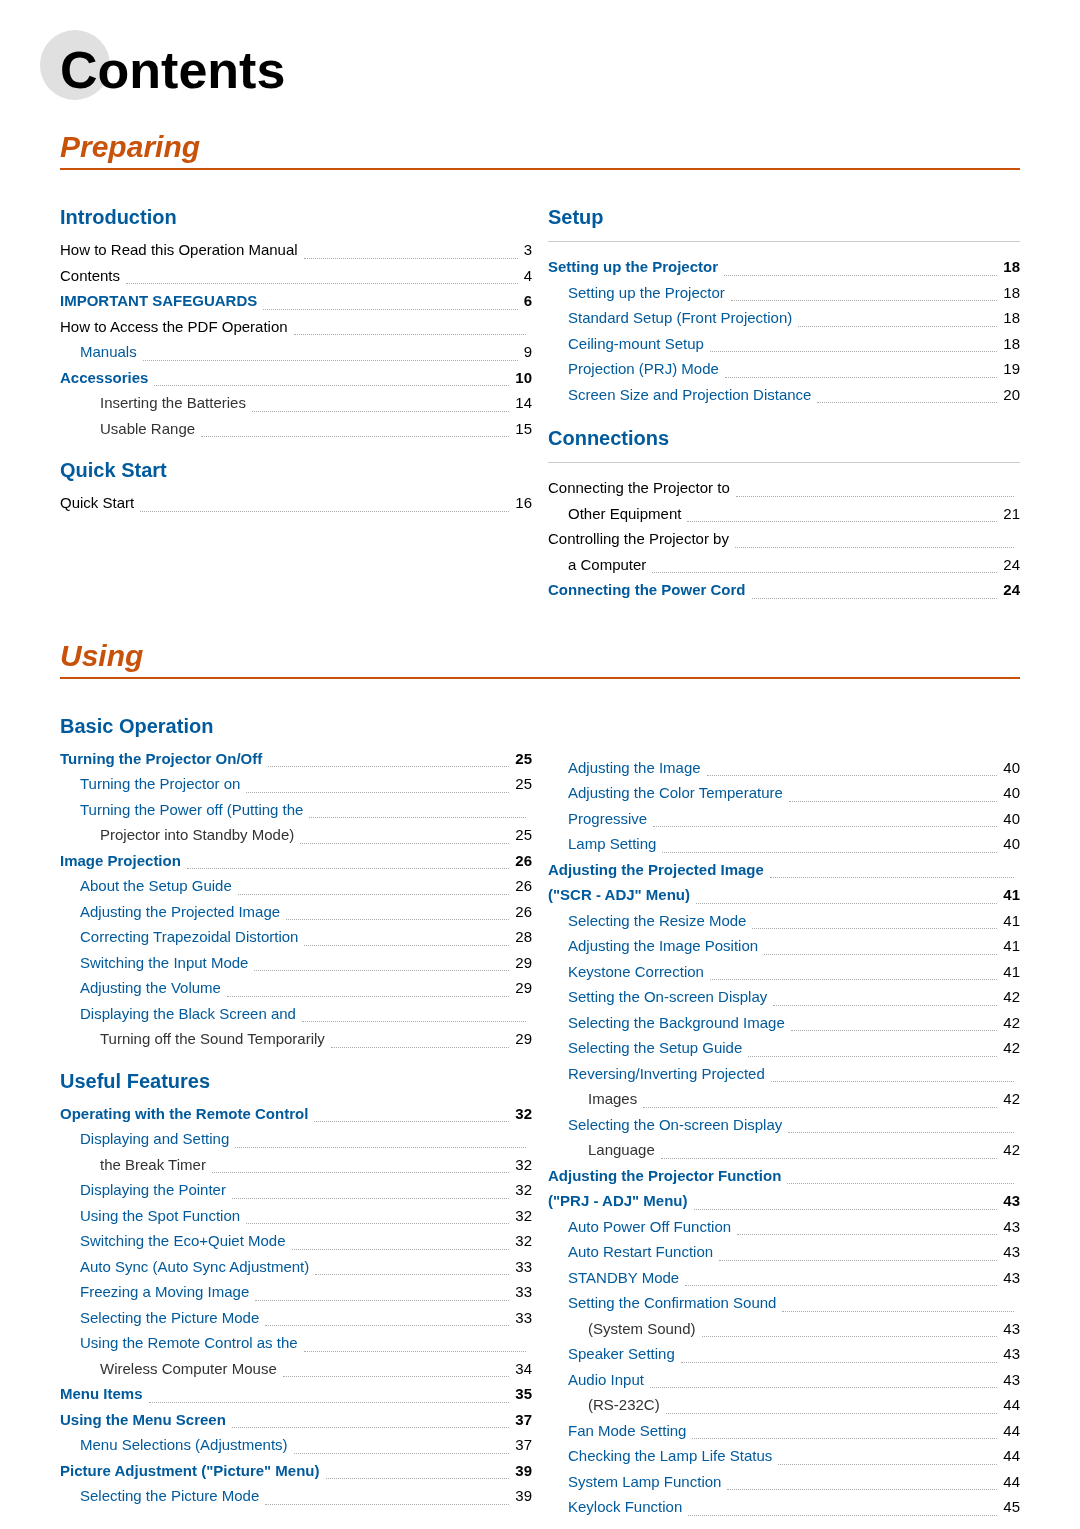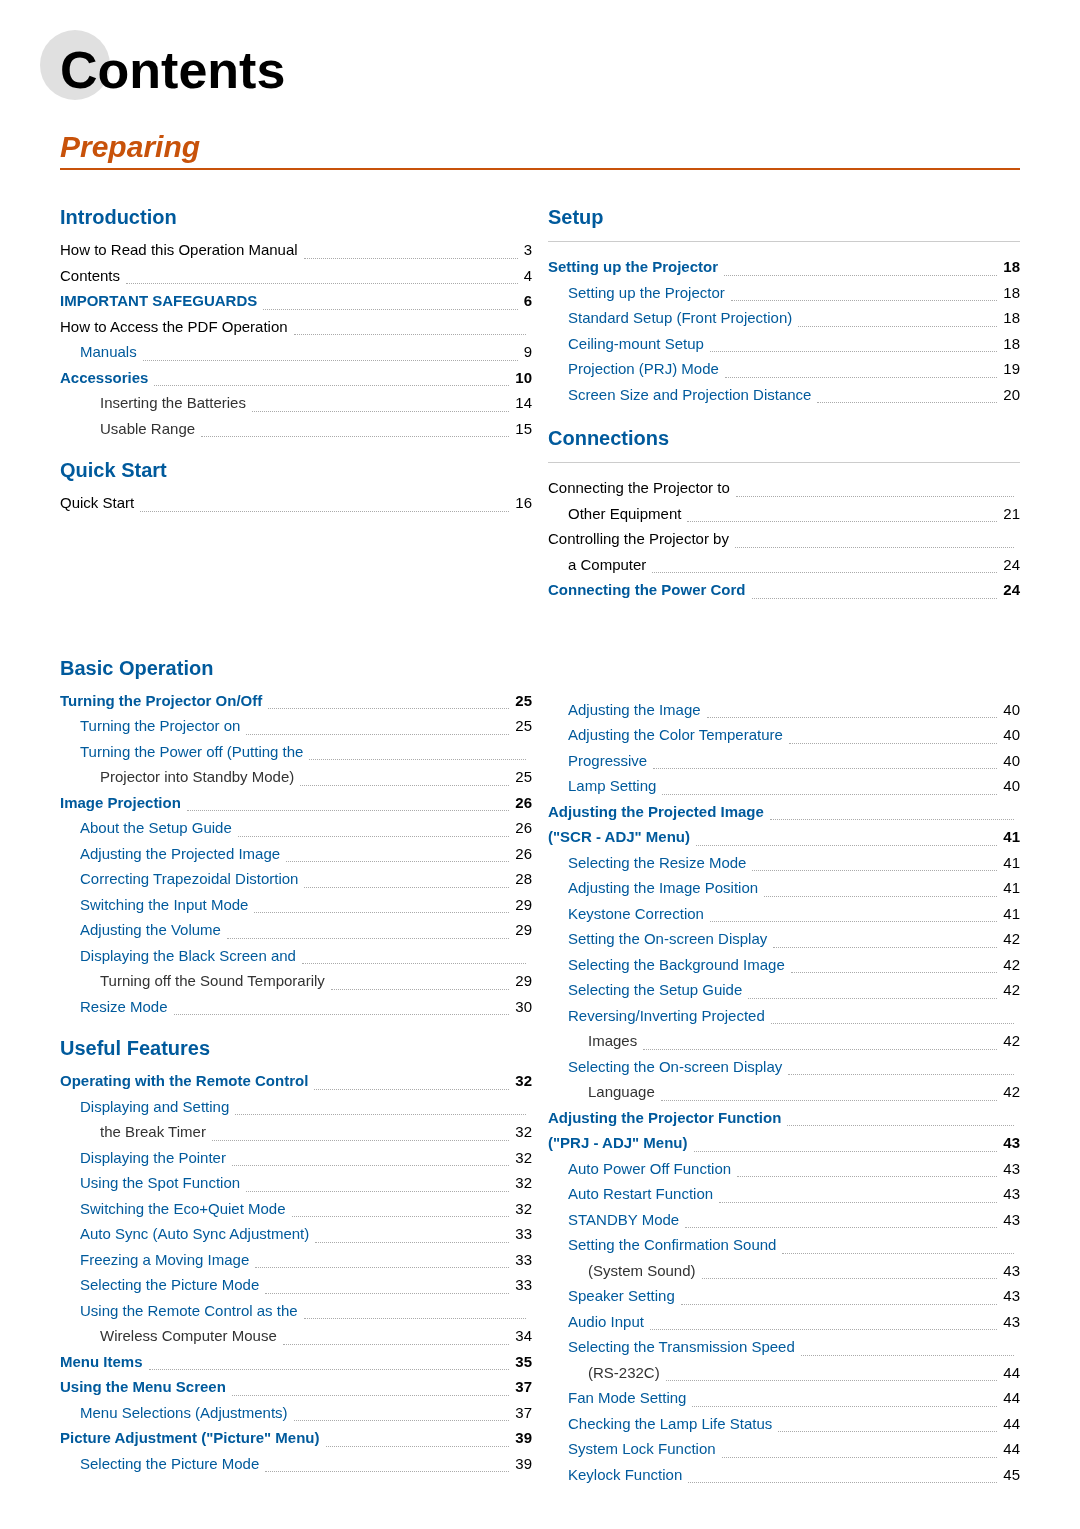--- a/index.html
+++ b/index.html
@@ -250,20 +250,21 @@
             <span class="toc-dots"></span>
             <span class="toc-page">24</span>
           </div>
         </div>
 
       </div>
     </div>
   </div>
 
   <div style="margin-top: 30px;">
+    <div class="big-section-label">Using</div>
 
     <div class="two-col">
 
       <div class="col-left">
 
         <div class="toc-block">
           <div class="subsection-header">Basic Operation</div>
 
           <div class="toc-entry bold-blue">
             <span>Turning the Projector On/Off</span>
@@ -318,25 +319,20 @@
           <div class="toc-entry indent1">
             <span>Displaying the Black Screen and</span>
             <span class="toc-dots"></span>
             <span class="toc-page"></span>
           </div>
           <div class="toc-entry indent2">
             <span>Turning off the Sound Temporarily</span>
             <span class="toc-dots"></span>
             <span class="toc-page">29</span>
           </div>
-          <div class="toc-entry indent1">
-            <span>Resize Mode</span>
-            <span class="toc-dots"></span>
-            <span class="toc-page">30</span>
-          </div>
         </div>
 
         <div class="toc-block" style="margin-top: 18px;">
           <div class="subsection-header">Useful Features</div>
 
           <div class="toc-entry bold-blue">
             <span>Operating with the Remote Control</span>
             <span class="toc-dots"></span>
             <span class="toc-page">32</span>
           </div>
@@ -540,42 +536,37 @@
           <div class="toc-entry indent1">
             <span>Speaker Setting</span>
             <span class="toc-dots"></span>
             <span class="toc-page">43</span>
           </div>
           <div class="toc-entry indent1">
             <span>Audio Input</span>
             <span class="toc-dots"></span>
             <span class="toc-page">43</span>
           </div>
-          <div class="toc-entry indent1">
-            <span>Selecting the Transmission Speed</span>
-            <span class="toc-dots"></span>
-            <span class="toc-page"></span>
-          </div>
           <div class="toc-entry indent2">
             <span>(RS-232C)</span>
             <span class="toc-dots"></span>
             <span class="toc-page">44</span>
           </div>
           <div class="toc-entry indent1">
             <span>Fan Mode Setting</span>
             <span class="toc-dots"></span>
             <span class="toc-page">44</span>
           </div>
           <div class="toc-entry indent1">
             <span>Checking the Lamp Life Status</span>
             <span class="toc-dots"></span>
             <span class="toc-page">44</span>
           </div>
           <div class="toc-entry indent1">
-            <span>System Lock Function</span>
+            <span>System Lamp Function</span>
             <span class="toc-dots"></span>
             <span class="toc-page">44</span>
           </div>
           <div class="toc-entry indent1">
             <span>Keylock Function</span>
             <span class="toc-dots"></span>
             <span class="toc-page">45</span>
           </div>
 
         </div>

